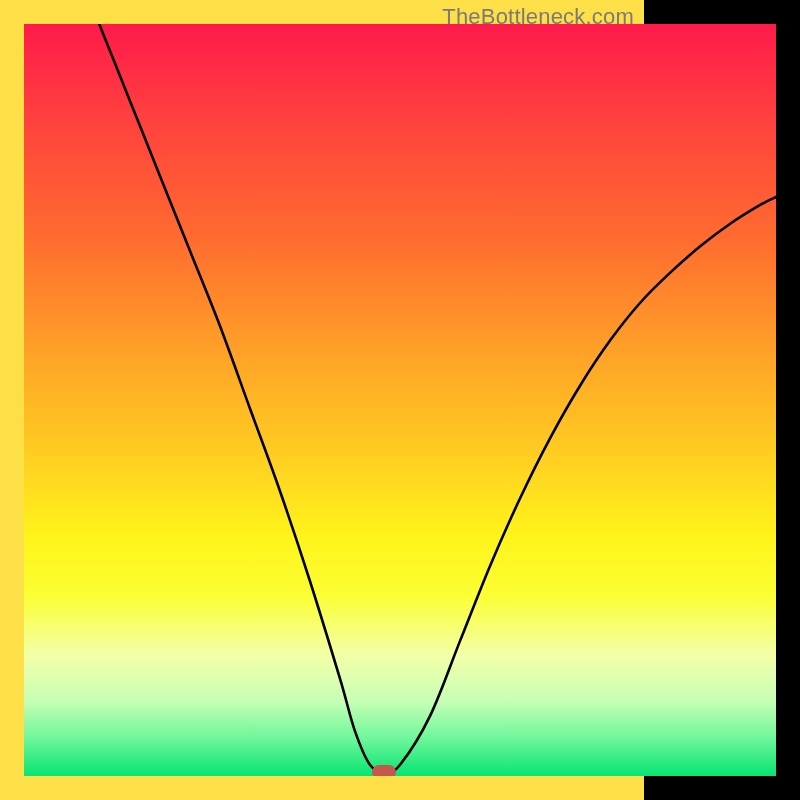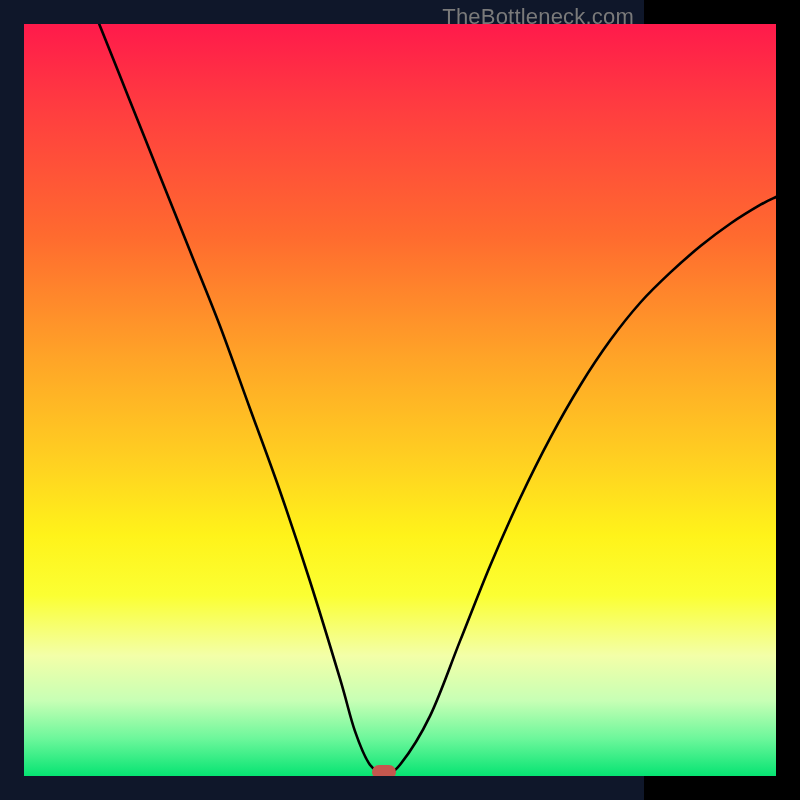--- a/index.html
+++ b/index.html
@@ -10,21 +10,21 @@
     background: #000;
     overflow: hidden;
     font-family: Arial, Helvetica, sans-serif;
   }
   .frame {
     position: absolute;
     left: 0;
     top: 0;
     width: 644px;
     height: 800px;
-    background: #0f172a;
+    background: #fde047;
   }
   .plot {
     position: absolute;
     left: 24px;
     top: 24px;
     width: 752px;
     height: 752px;
     overflow: hidden;
   }
   .gradient {

